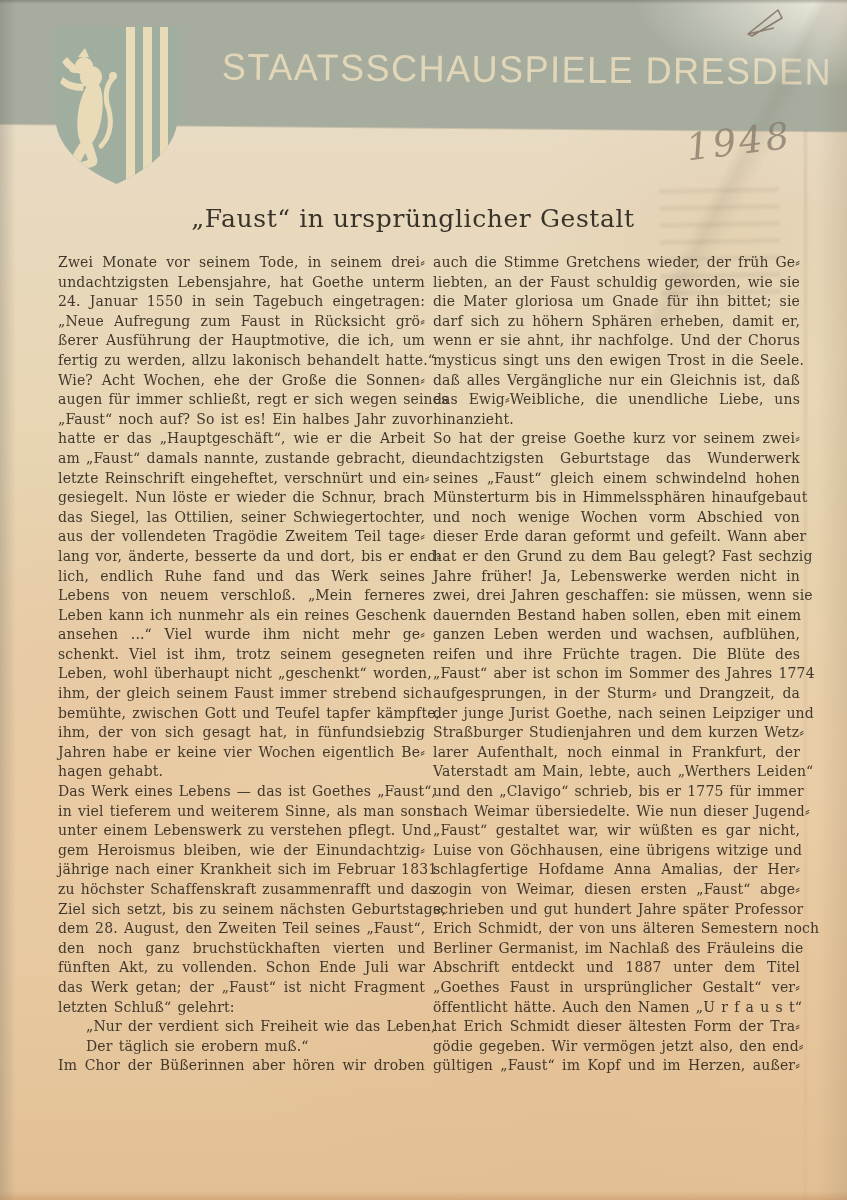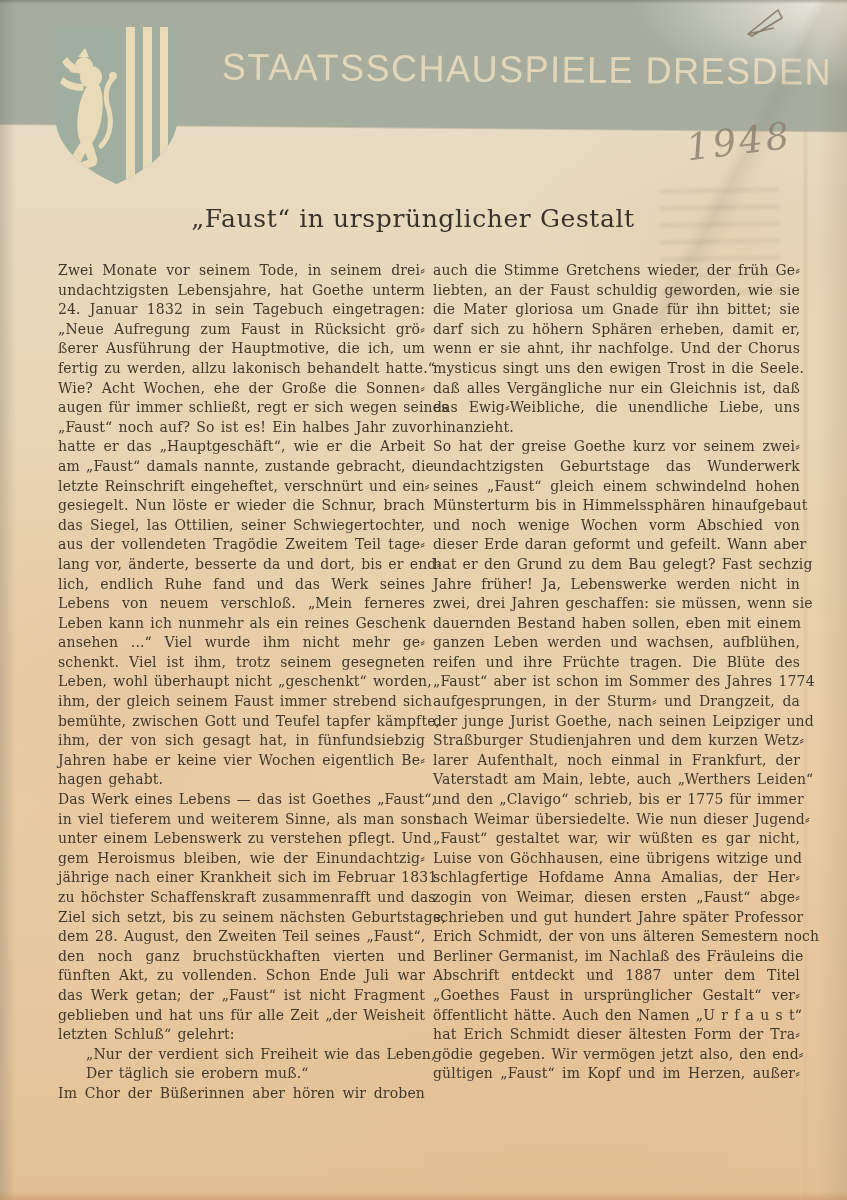--- a/index.html
+++ b/index.html
@@ -58,21 +58,21 @@
   .crest .cream{fill:var(--cream,#e9dab8);}
   .crest .tail{fill:none;stroke:var(--cream,#e9dab8);stroke-width:5;stroke-linecap:round;}
   
   .title{
     position:absolute;left:0;top:204px;width:826px;
     text-align:center;
     font-size:25px;color:var(--title_ink,#3a332a);
     letter-spacing:0.6px;font-weight:normal;
   }
   .columns{position:absolute;left:58px;top:253px;width:742px;display:flex;gap:8px;}
-  .col{width:367px;margin-top:8px;}
+  .col{width:367px;}
   .line{
     height:19.6px;overflow:visible;white-space:nowrap;
     font-size:14px;line-height:19.6px;
     color:var(--ink,#41382c);
     letter-spacing:0.15px;word-spacing:1.5px;
     text-align:justify;text-align-last:justify;
   }
   .line.rag{text-align:right;text-align-last:left;}
   .line.ind{padding-left:28px;}
   
@@ -137,21 +137,21 @@
       </g>
     </g>
   </svg>
 
   <div class="title">„Faust“ in ursprünglicher Gestalt</div>
 
   <div class="columns">
     <div class="col">
         <div class="line">Zwei Monate vor seinem Tode, in seinem drei⸗</div>
         <div class="line">undachtzigsten Lebensjahre, hat Goethe unterm</div>
-        <div class="line">24. Januar 1832 in sein Tagebuch eingetragen:</div>
+        <div class="line">24. Januar 1550 in sein Tagebuch eingetragen:</div>
         <div class="line">„Neue Aufregung zum Faust in Rücksicht grö⸗</div>
         <div class="line">ßerer Ausführung der Hauptmotive, die ich, um</div>
         <div class="line">fertig zu werden, allzu lakonisch behandelt hatte.“</div>
         <div class="line">Wie? Acht Wochen, ehe der Große die Sonnen⸗</div>
         <div class="line">augen für immer schließt, regt er sich wegen seines</div>
         <div class="line">„Faust“ noch auf? So ist es! Ein halbes Jahr zuvor</div>
         <div class="line">hatte er das „Hauptgeschäft“, wie er die Arbeit</div>
         <div class="line">am „Faust“ damals nannte, zustande gebracht, die</div>
         <div class="line">letzte Reinschrift eingeheftet, verschnürt und ein⸗</div>
         <div class="line">gesiegelt. Nun löste er wieder die Schnur, brach</div>
@@ -173,21 +173,20 @@
         <div class="line">in viel tieferem und weiterem Sinne, als man sonst</div>
         <div class="line">unter einem Lebenswerk zu verstehen pflegt. Und</div>
         <div class="line">gem Heroismus bleiben, wie der Einundachtzig⸗</div>
         <div class="line">jährige nach einer Krankheit sich im Februar 1831</div>
         <div class="line">zu höchster Schaffenskraft zusammenrafft und das</div>
         <div class="line">Ziel sich setzt, bis zu seinem nächsten Geburtstage,</div>
         <div class="line">dem 28. August, den Zweiten Teil seines „Faust“,</div>
         <div class="line">den noch ganz bruchstückhaften vierten und</div>
         <div class="line">fünften Akt, zu vollenden. Schon Ende Juli war</div>
         <div class="line">das Werk getan; der „Faust“ ist nicht Fragment</div>
-        <div class="line">geblieben und hat uns für alle Zeit „der Weisheit</div>
         <div class="line rag">letzten Schluß“ gelehrt:</div>
         <div class="line rag ind">„Nur der verdient sich Freiheit wie das Leben,</div>
         <div class="line rag ind">Der täglich sie erobern muß.“</div>
         <div class="line">Im Chor der Büßerinnen aber hören wir droben</div>
       </div>
     <div class="col">
         <div class="line">auch die Stimme Gretchens wieder, der früh Ge⸗</div>
         <div class="line">liebten, an der Faust schuldig geworden, wie sie</div>
         <div class="line">die Mater gloriosa um Gnade für ihn bittet; sie</div>
         <div class="line">darf sich zu höhern Sphären erheben, damit er,</div>

